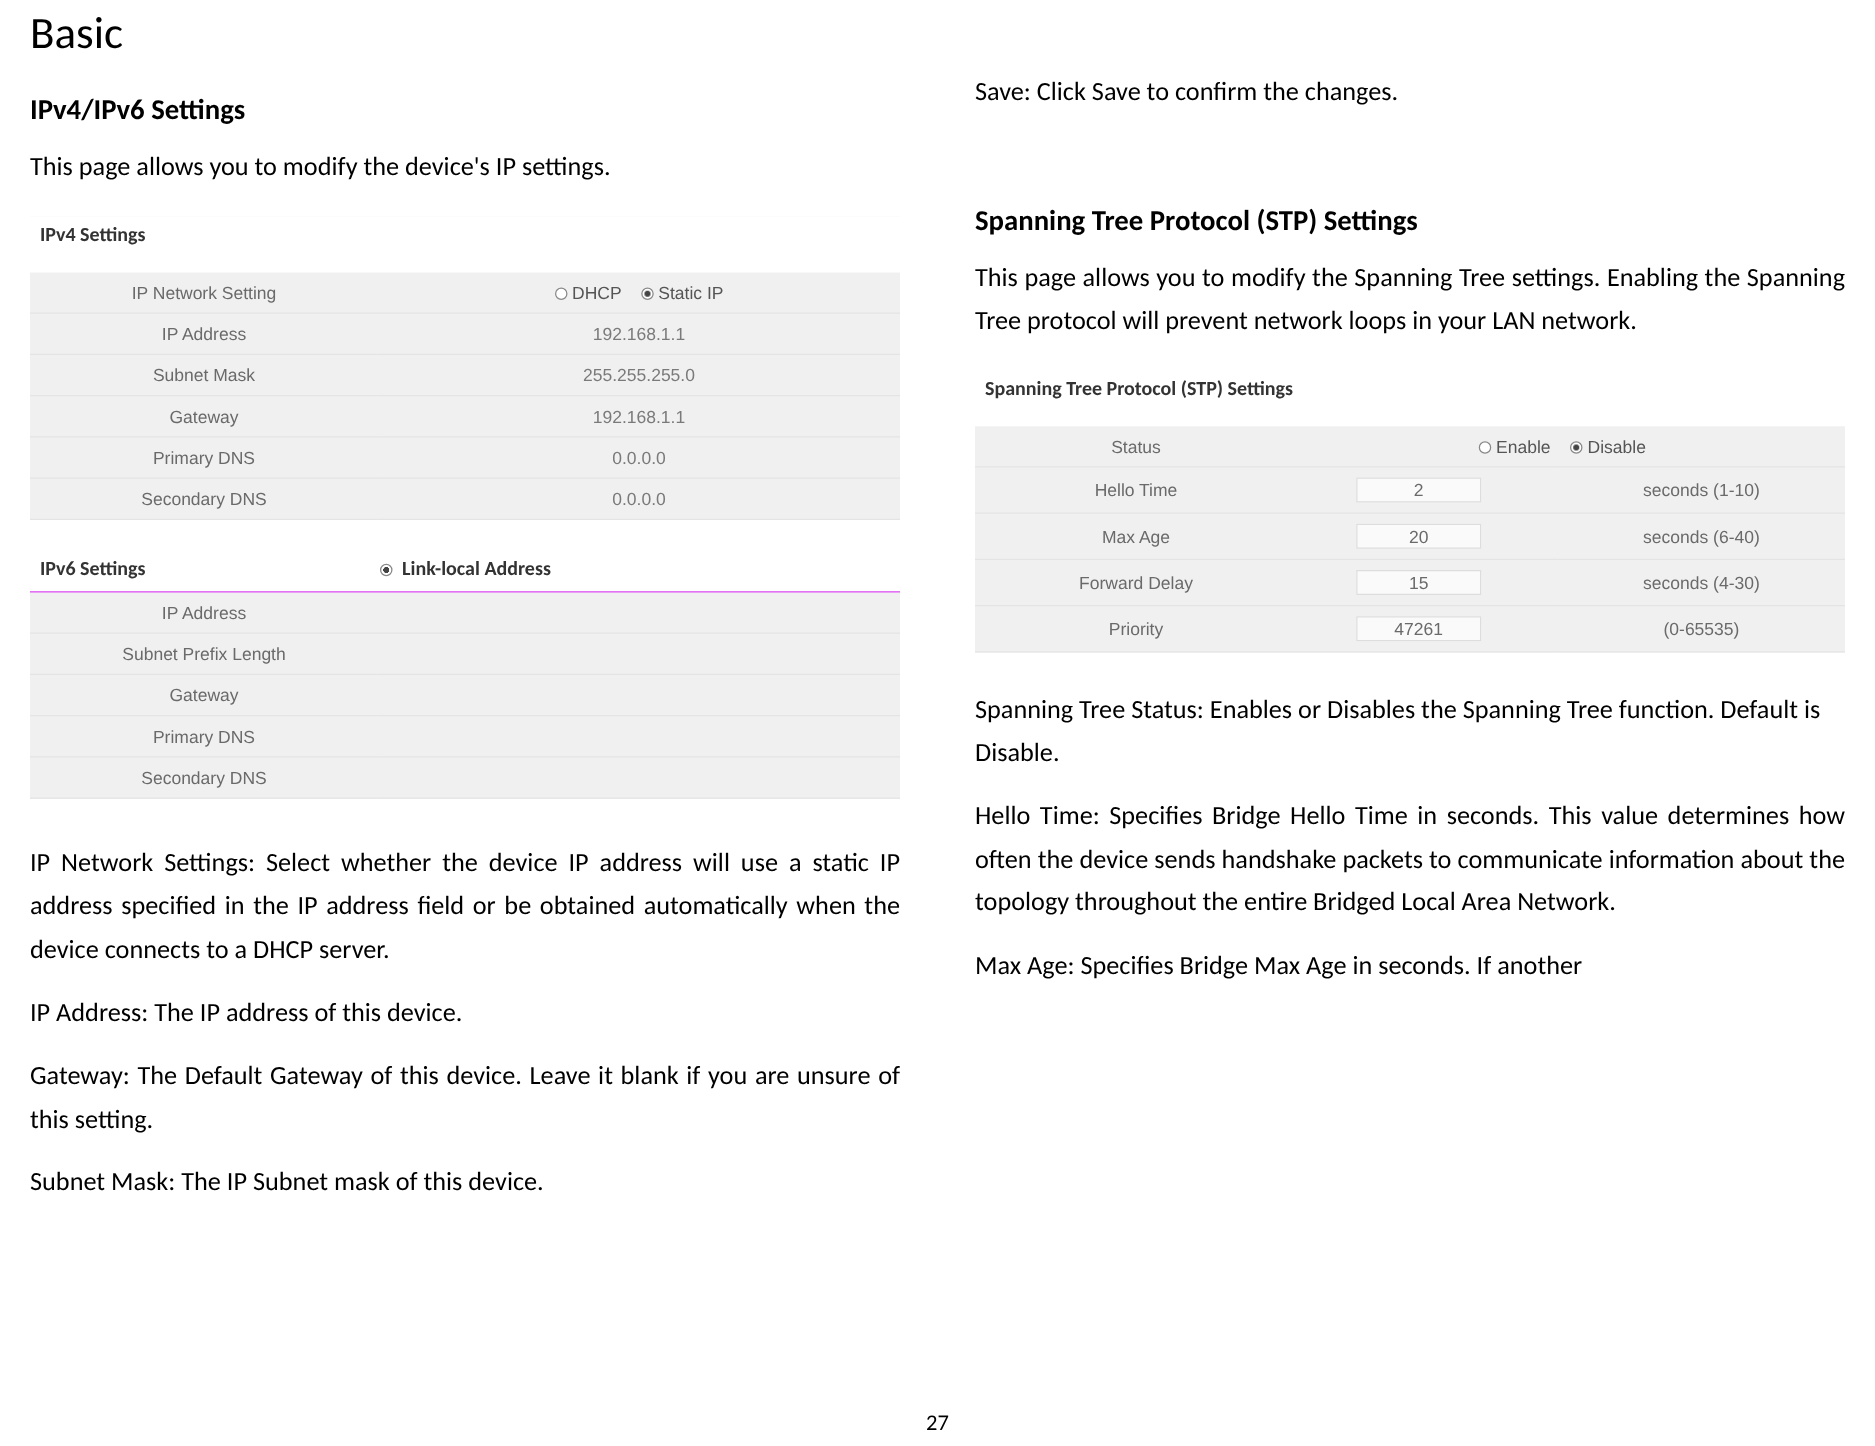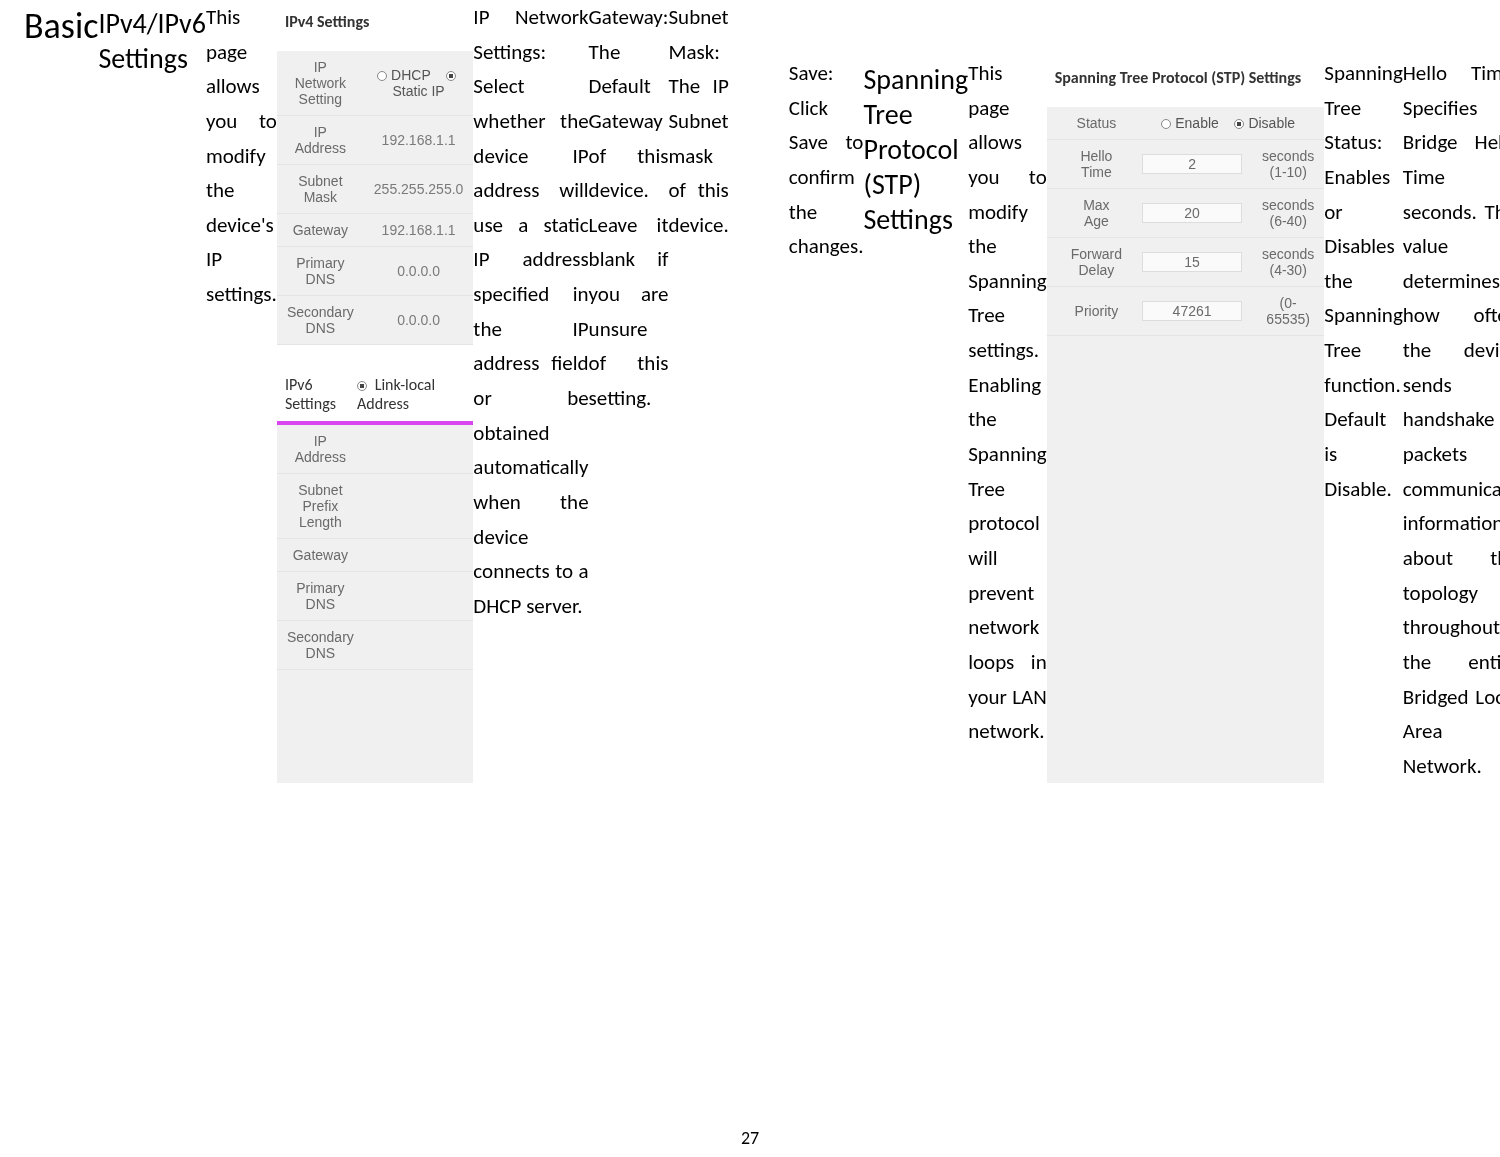--- a/index.html
+++ b/index.html
@@ -14,30 +14,30 @@
     position: relative;
   }
   .page {
     display: flex;
     gap: 60px;
     padding: 0 24px;
   }
   .col {
     flex: 1;
     display: flex;
-    flex-direction: row;
+    flex-direction: column;
   }
   .h1 {
     font-size: 36px;
     font-weight: 400;
     margin: 4px 0 20px;
   }
   .h2 {
-    font-size: 28px;
-    font-weight: 400;
+    font-size: 23px;
+    font-weight: 700;
     margin: 6px 0 14px;
   }
   .intro, .para {
     font-size: 21px;
     line-height: 1.65;
     margin: 0 0 16px;
     text-align: justify;
   }
   .screenshot {
     background: #f0f0f0;
@@ -77,25 +77,25 @@
     border-radius: 50%;
     margin: 0 4px 0 0;
     vertical-align: middle;
     background: #fff;
   }
   .radio.sel {
     background: radial-gradient(circle, #444 0 40%, #fff 45% 100%);
   }
   .ipv6-head {
     display: flex;
-    font-weight: normal;
+    font-weight: bold;
     font-size: 16px;
     color:#333;
     padding: 10px 8px 8px;
-    border-bottom: 4px solid #d946ef;
+    border-bottom: 1px solid #d946ef;
     background:#fff;
     align-items:flex-end;
   }
   .ipv6-head .a { flex:1; }
   .ipv6-head .b { flex:1.5; }
   .gap-block { height: 20px; background:#fff; }
   .inputish {
     display:inline-block;
     background:#fafafa;
     border:1px solid #ddd;
@@ -191,20 +191,21 @@
         <tr>
               <td>Secondary DNS</td>
               <td></td>
             </tr>
       </tbody>
         </table>
     </div>
 
     <div style="height:18px"></div>
     <div class="para">IP Network Settings: Select whether the device IP address will use a static IP address specified in the IP address field or be obtained automatically when the device connects to a DHCP server.</div>
+    <div class="para">IP Address: The IP address of this device.</div>
     <div class="para">Gateway: The Default Gateway of this device. Leave it blank if you are unsure of this setting.</div>
     <div class="para">Subnet Mask: The IP Subnet mask of this device.</div>
   </div>
 
   <div class="col right">
     <div class="para">Save: Click Save to confirm the changes.</div>
 
     <div class="pre-gap"></div>
     <div class="h2">Spanning Tree Protocol (STP) Settings</div>
     <div class="para">This page allows you to modify the Spanning Tree settings. Enabling the Spanning Tree protocol will prevent network loops in your LAN network.</div>

